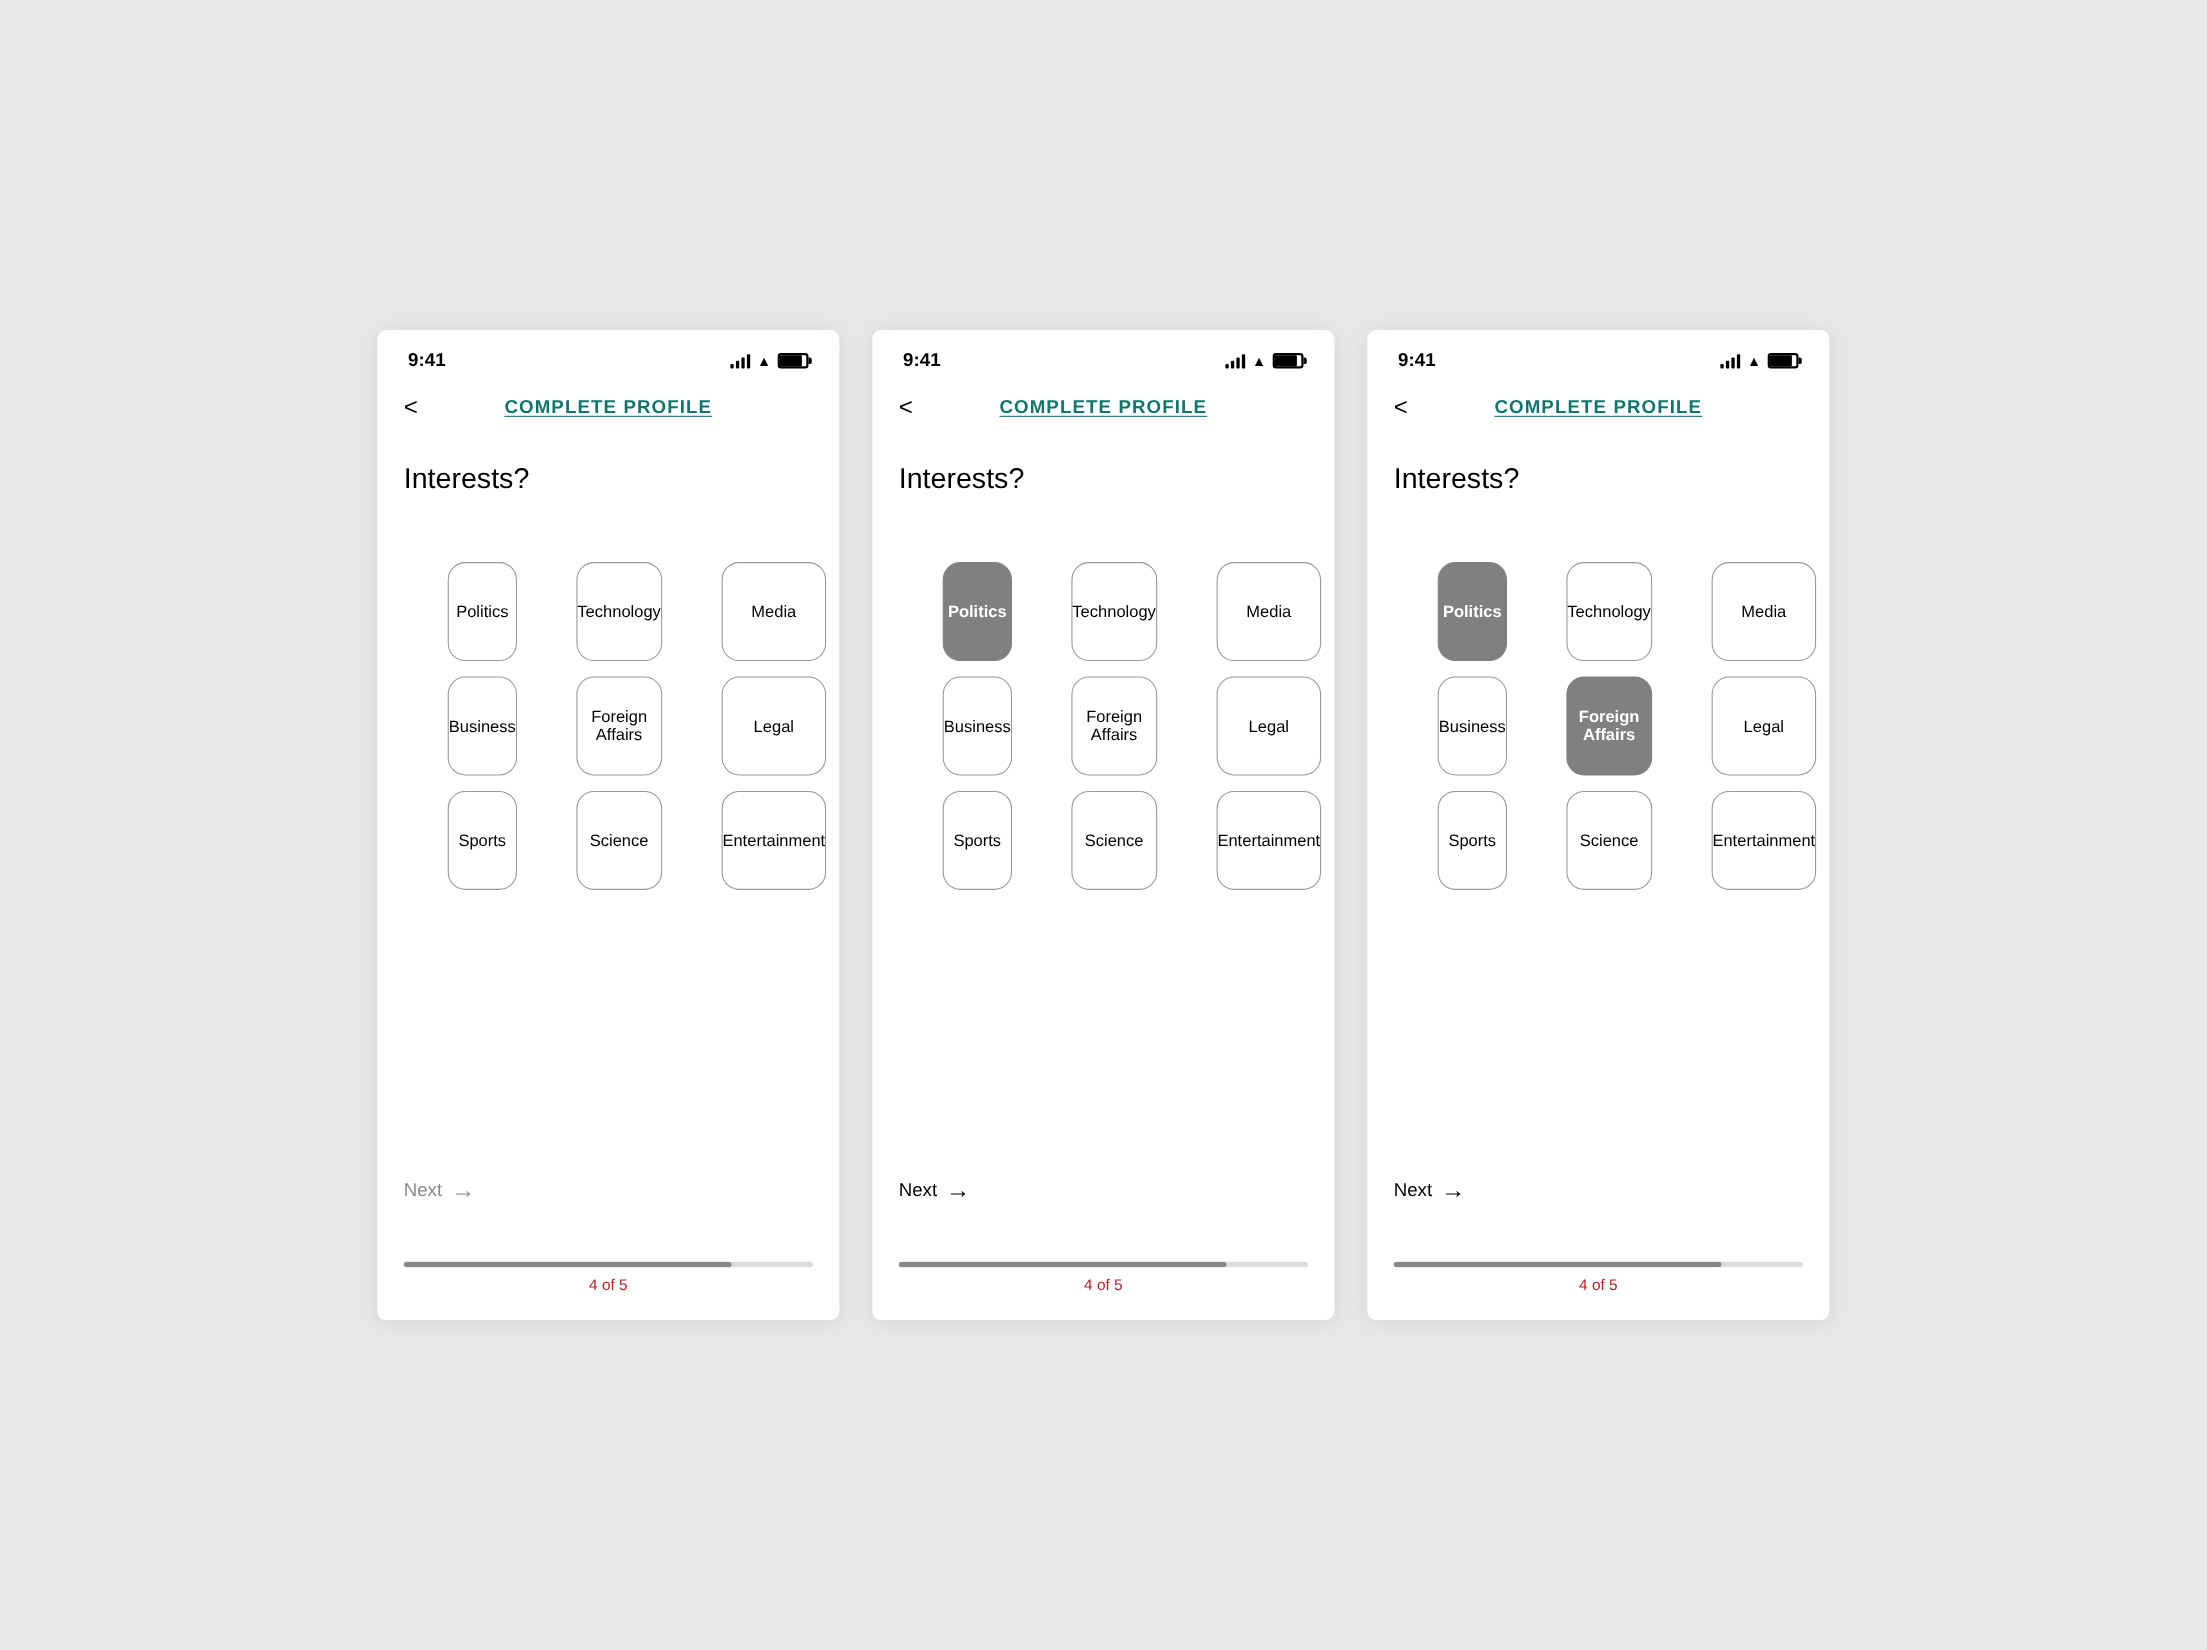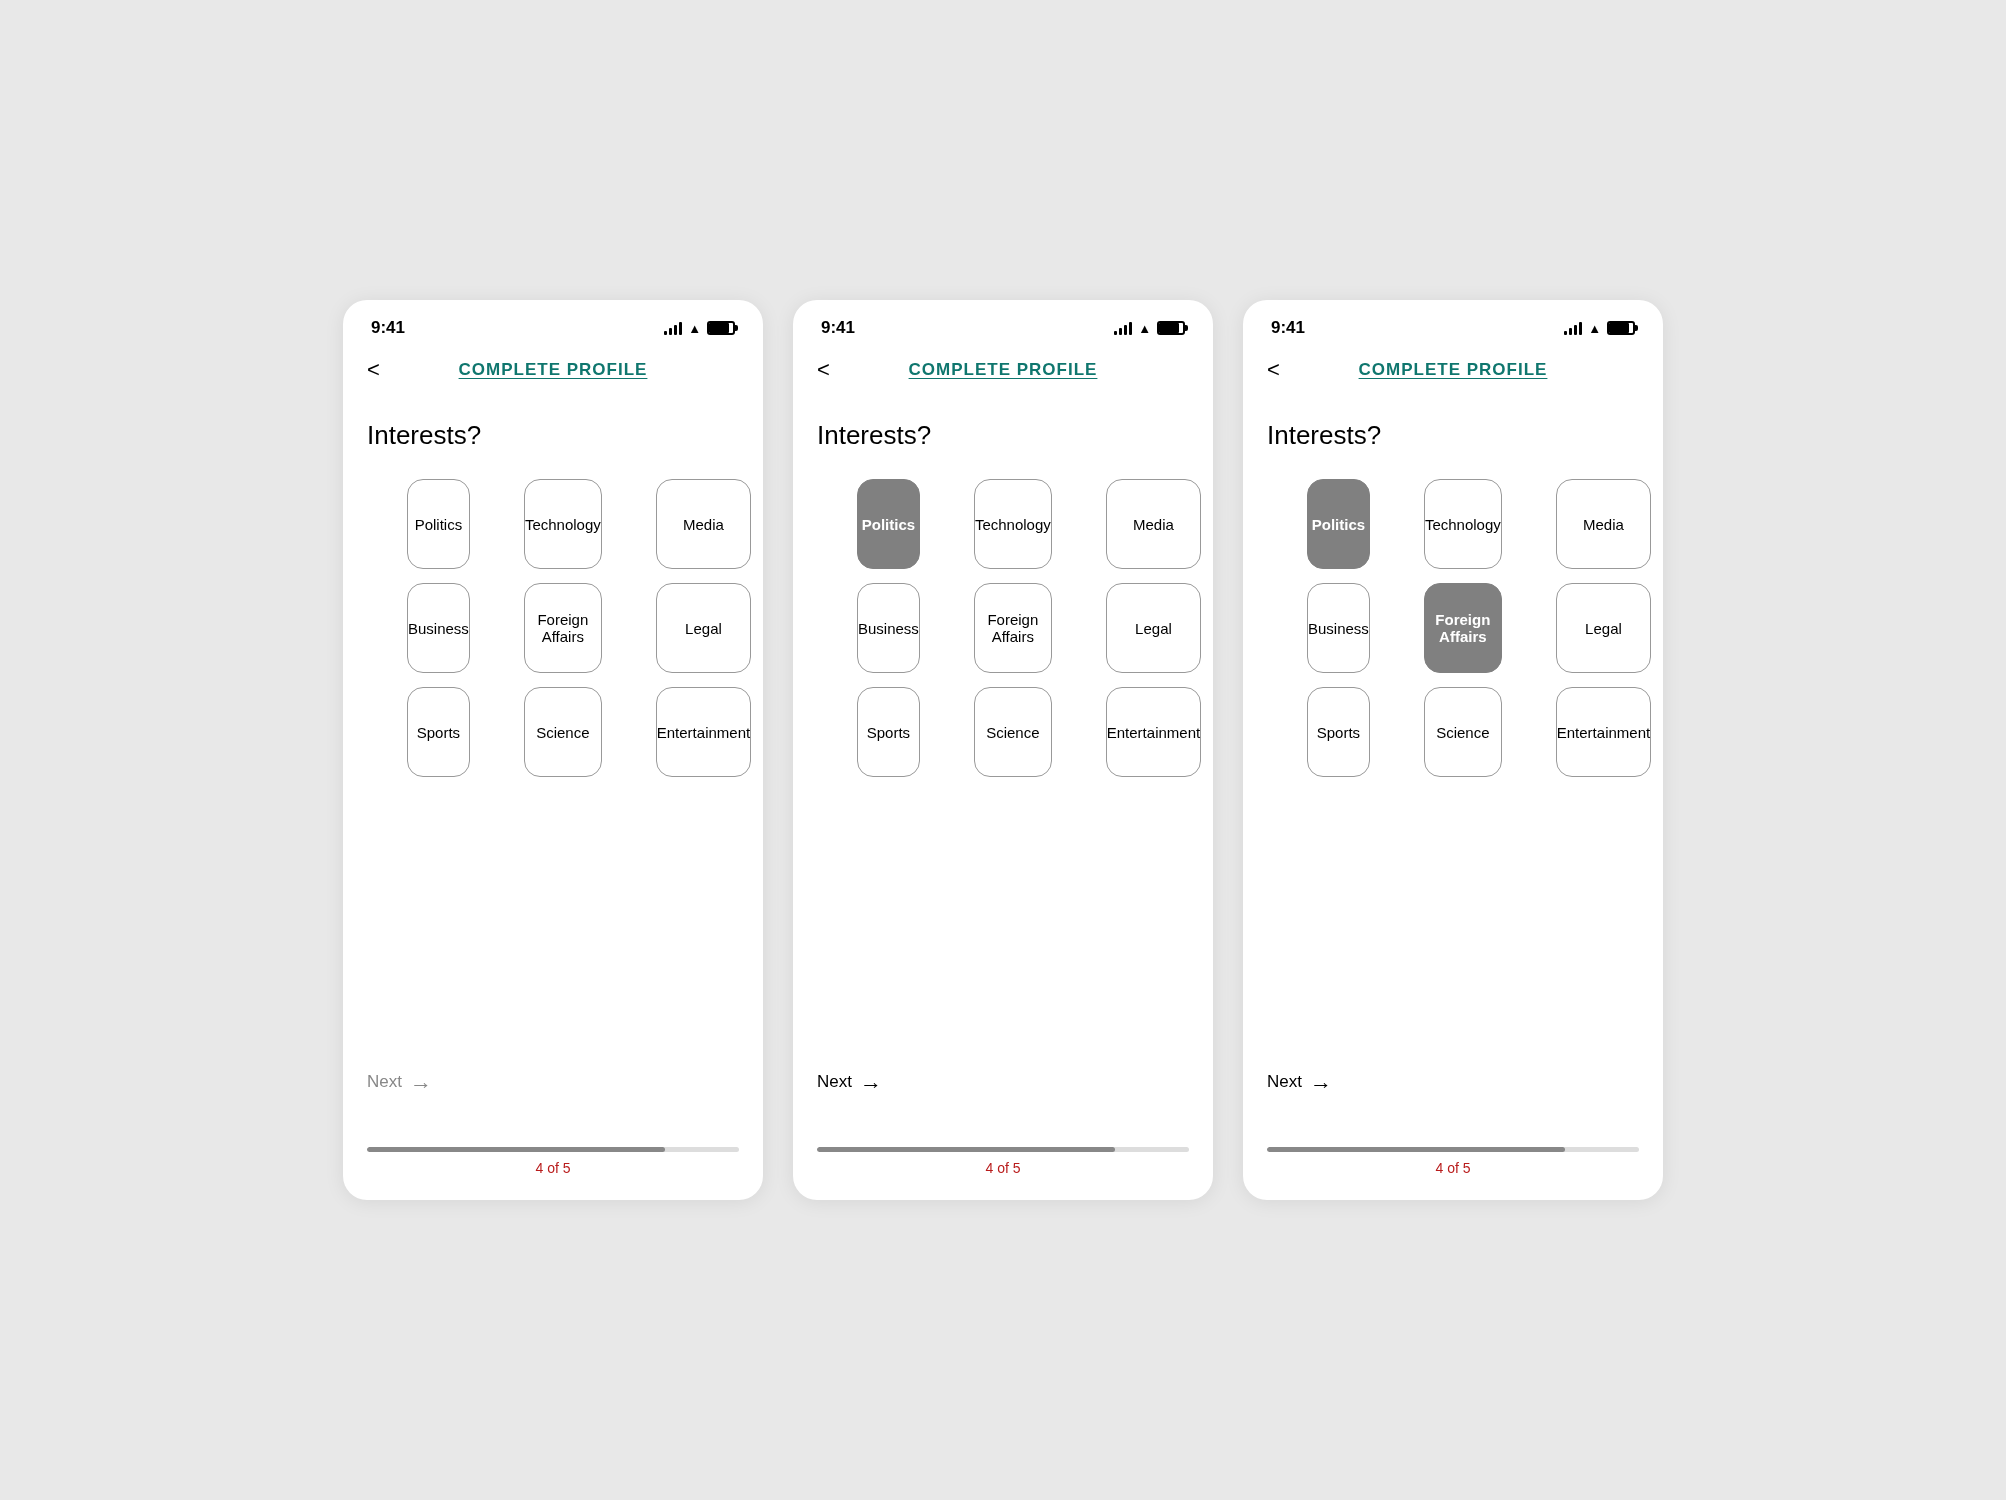--- a/index.html
+++ b/index.html
@@ -15,21 +15,21 @@
     }
 
     .screens-container {
       display: flex;
       gap: 30px;
       align-items: center;
     }
 
     .phone-frame {
       background: #ffffff;
-      border-radius: 24px;
+      border-radius: 8px;
       width: 420px;
       min-height: 900px;
       display: flex;
       flex-direction: column;
       overflow: hidden;
       box-shadow: 0 2px 20px rgba(0,0,0,0.08);
       position: relative;
     }
 
     
@@ -126,20 +126,21 @@
       text-decoration: underline;
       text-underline-offset: 3px;
     }
 
     
     .content {
       flex: 1;
       padding: 30px 24px 20px 24px;
       display: flex;
       flex-direction: column;
+      gap: 32px;
     }
 
     .interests-label {
       font-size: 26px;
       font-weight: 400;
       color: #000;
       margin-bottom: 28px;
     }
 
     

